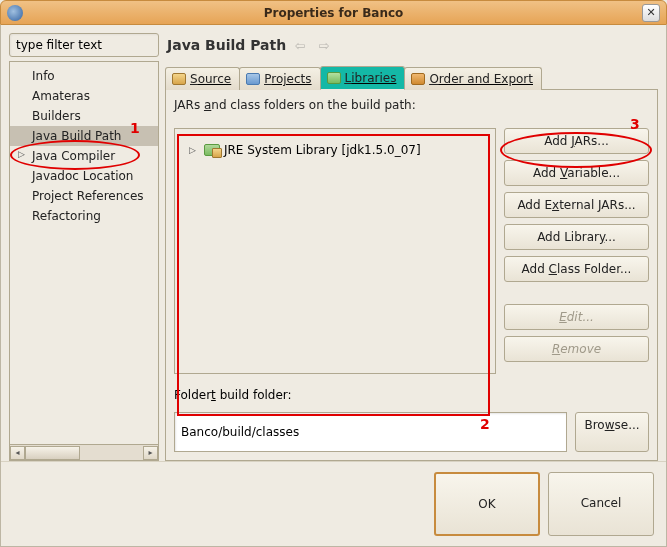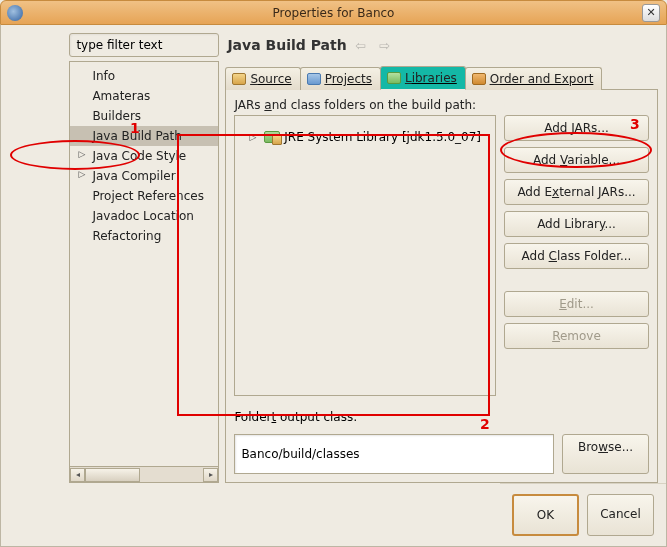--- a/index.html
+++ b/index.html
@@ -1,23 +1,23 @@
 <!DOCTYPE html>
 <html><head>
 <meta charset="utf-8">
 <style>
   * { box-sizing: border-box; margin: 0; padding: 0; font-family: "DejaVu Sans", "Liberation Sans", sans-serif; font-size: 12px; }
   body { background: #efebe2; width: 667px; height: 547px; overflow: hidden; position: relative; }
   
   .titlebar { background: linear-gradient(to bottom, #f0c185, #e6a456); height: 25px; border-radius: 6px 6px 0 0; display: flex; align-items: center; position: relative; border: 1px solid #c78b3e; }
   .titlebar-icon { width: 16px; height: 16px; margin-left: 6px; background: radial-gradient(circle at 40% 40%, #a0c0e0, #3060a0); border-radius: 50%; }
-  .titlebar-title { position: absolute; left: 0; right: 0; text-align: center; font-weight: normal; color: #3a2a1a; }
+  .titlebar-title { position: absolute; left: 0; right: 0; text-align: center; font-weight: bold; color: #3a2a1a; }
   .titlebar-close { margin-left: auto; margin-right: 6px; width: 18px; height: 18px; background: linear-gradient(to bottom, #fff, #ddd); border: 1px solid #999; border-radius: 3px; display: flex; align-items: center; justify-content: center; font-family: sans-serif; font-size: 11px; color: #333; cursor: default; }
   
-  .window-body { position: absolute; top: 25px; left: 0; right: 0; bottom: 0; border: 1px solid #bdb6a4; border-top: none; background: #efebe2; display: flex; flex-direction: column; align-items: flex-end; }
+  .window-body { position: absolute; top: 25px; left: 0; right: 0; bottom: 0; border: 1px solid #bdb6a4; border-top: none; background: #efebe2; display: flex; flex-direction: column; }
   
   .main-area { flex: 1; display: flex; padding: 8px 8px 0 8px; gap: 6px; min-height: 0; }
   
   .left-panel { width: 150px; display: flex; flex-direction: column; }
   .filter-box { border: 1px solid #b0a890; background: #efebe2; padding: 4px 6px; margin-bottom: 4px; border-radius: 3px; box-shadow: inset 1px 1px 2px rgba(0,0,0,0.05); }
   
   .tree { flex: 1; border: 1px solid #b0a890; background: #efebe2; overflow: hidden; position: relative; padding-top: 4px; }
   .tree-item { padding: 3px 4px 3px 22px; white-space: nowrap; color: #222; cursor: default; position: relative; }
   .tree-item.expandable::before { content: "▷"; position: absolute; left: 8px; font-size: 9px; color: #555; }
   .tree-item.selected { background: #c7c0b2; }
@@ -37,42 +37,42 @@
   .tab { padding: 4px 8px 4px 6px; border: 1px solid #b0a890; border-bottom: none; background: linear-gradient(to bottom,#f4f0e4,#e4dccc); margin-right: -1px; border-radius: 3px 3px 0 0; display: flex; align-items: center; gap: 4px; cursor: default; position: relative; top: 1px; color: #222; }
   .tab .u { text-decoration: underline; }
   .tab.active { background: #14b8a6; border-bottom: 1px solid #efebe2; z-index: 2; }
   .tab-icon { width: 14px; height: 12px; }
   .ico-source { background: linear-gradient(to bottom,#f3d48a,#d8a54a); border:1px solid #a07730; border-radius:2px;}
   .ico-projects { background: linear-gradient(to bottom,#a7c7e7,#6a9ad0); border:1px solid #4a7ab0; border-radius:2px;}
   .ico-libraries { background: linear-gradient(to bottom,#b4e0a0,#7abb60); border:1px solid #5a9a40; border-radius:2px;}
   .ico-order { background: linear-gradient(to bottom,#f0b870,#d08a30); border:1px solid #a06a20; border-radius:2px;}
   
   .tab-content { border: 1px solid #b0a890; border-top: none; padding: 8px; flex: 1; display: flex; flex-direction: column; min-height: 0; }
-  .section-label { margin-bottom: 3px; color: #222; }
+  .section-label { margin-bottom: 16px; color: #222; }
   .section-label .u { text-decoration: underline; }
   
   .libs-row { display: flex; gap: 8px; flex: 1; min-height: 0; }
   .libs-list { flex: 1; border: 1px solid #b0a890; background: #efebe2; padding: 12px; overflow: hidden; }
   .lib-item { display: flex; align-items: center; gap: 4px; padding: 2px; white-space:nowrap;}
   .lib-item::before { content: "▷"; font-size: 9px; color:#555; margin-right:4px;}
   .lib-icon { width: 16px; height: 12px; background: linear-gradient(to bottom,#b0d89a,#7abb60); border:1px solid #5a9a40; border-radius:2px; position:relative;}
   .lib-icon::after{content:"";position:absolute;right:-3px;bottom:-3px;width:8px;height:8px;background:linear-gradient(to bottom,#f3d48a,#d8a54a);border:1px solid #a07730;border-radius:1px;}
   
   .btn-col { width: 145px; display: flex; flex-direction: column; gap: 6px; }
   .btn { border: 1px solid #b0a890; background: linear-gradient(to bottom,#f8f5ec,#e9e3d5); padding: 5px 4px; text-align: center; border-radius: 3px; cursor: default; color:#222;}
-  .btn.disabled { color: #a09a8a; }
+  .btn.disabled { color: #a09a8a; font-style: italic; }
   .btn .u { text-decoration: underline; }
   .btn-gap { height: 10px; }
   
   .output-row { margin-top: 14px; margin-bottom: 6px; }
   .output-input-row { display: flex; gap: 8px; margin-top: 4px; }
   .text-input { flex: 1; border: 1px solid #b0a890; background: #fff; padding: 12px 6px; box-shadow: inset 1px 1px 2px rgba(0,0,0,0.1); }
   
   .footer { border-top: 1px solid #d8d2c2; padding: 10px 12px; display: flex; justify-content: flex-end; gap: 8px; }
-  .footer .btn { width: 67px; padding: 12px 4px; }
+  .footer .btn { width: 106px; padding: 23px 4px; }
   .footer .btn.primary { border: 2px solid #c78b3e; background: linear-gradient(to bottom,#f8f5ec,#e9e3d5); }
 
   
   .annot { position: absolute; pointer-events: none; }
   .ellipse { border: 2px solid #e00000; border-radius: 50%; }
   .rect { border: 2px solid #e00000; }
   .num { color: #e00000; font-weight: bold; font-size: 14px; }
 </style>
 </head>
 <body>
@@ -85,24 +85,23 @@
 
 <div class="window-body">
   <div class="main-area">
     <div class="left-panel">
       <div class="filter-box">type filter text</div>
       <div class="tree" id="tree">
           <div class="tree-item">Info</div>
           <div class="tree-item">Amateras</div>
           <div class="tree-item">Builders</div>
           <div class="tree-item selected">Java Build Path</div>
-          <div class="tree-item expandable">Java Code Style</div>
           <div class="tree-item expandable">Java Compiler</div>
+          <div class="tree-item">Javadoc Location</div>
           <div class="tree-item">Project References</div>
-          <div class="tree-item">Javadoc Location</div>
           <div class="tree-item">Refactoring</div>
         </div>
       <div class="scrollbar-h">
         <div class="scroll-btn">◂</div>
         <div class="scroll-track">
             <div class="scroll-thumb"></div>
           </div>
         <div class="scroll-btn">▸</div>
       </div>
     </div>
@@ -147,24 +146,24 @@
             <div class="btn"><span>Add </span><span class="u">V</span><span>ariable...</span></div>
             <div class="btn"><span>Add E</span><span class="u">x</span><span>ternal JARs...</span></div>
             <div class="btn"><span>Add Librar</span><span class="u">y</span><span>...</span></div>
             <div class="btn"><span>Add </span><span class="u">C</span><span>lass Folder...</span></div>
             <div class="btn-gap"></div>
             <div class="btn disabled"><span class="u">E</span><span>dit...</span></div>
             <div class="btn disabled"><span class="u">R</span><span>emove</span></div>
           </div>
         </div>
 
-        <div class="output-row"><span>Folder</span><span class="u" style="text-decoration:underline">t</span><span> output class:</span></div>
+        <div class="output-row"><span>Folder</span><span class="u" style="text-decoration:underline">t</span><span> build folder:</span></div>
         <div class="output-input-row">
           <div class="text-input">Banco/build/classes</div>
-          <div class="btn" style="width:87px"><span>Bro</span><span class="u">w</span><span>se...</span></div>
+          <div class="btn" style="width:74px"><span>Bro</span><span class="u">w</span><span>se...</span></div>
         </div>
       </div>
     </div>
   </div>
 
   <div class="footer">
     <div class="btn primary">OK</div>
     <div class="btn">Cancel</div>
   </div>
 </div>

